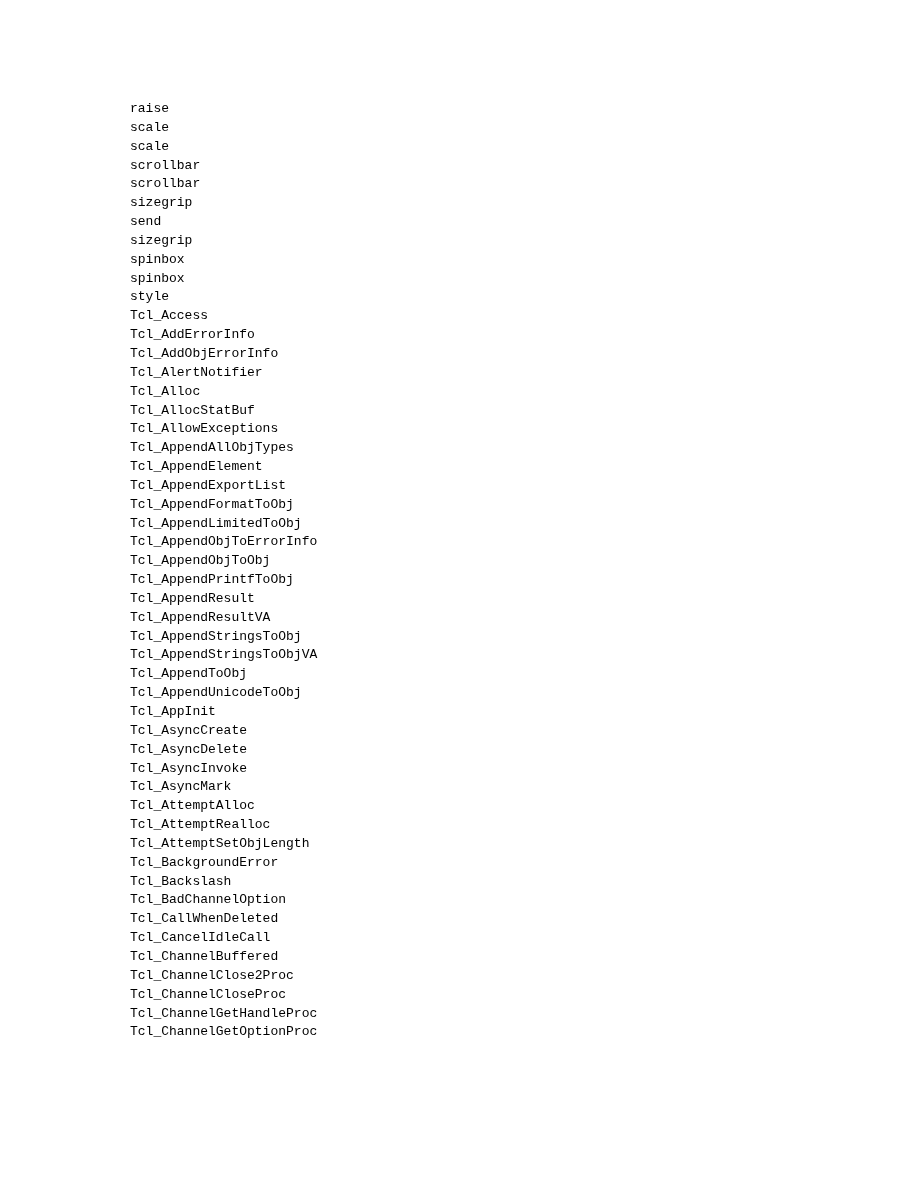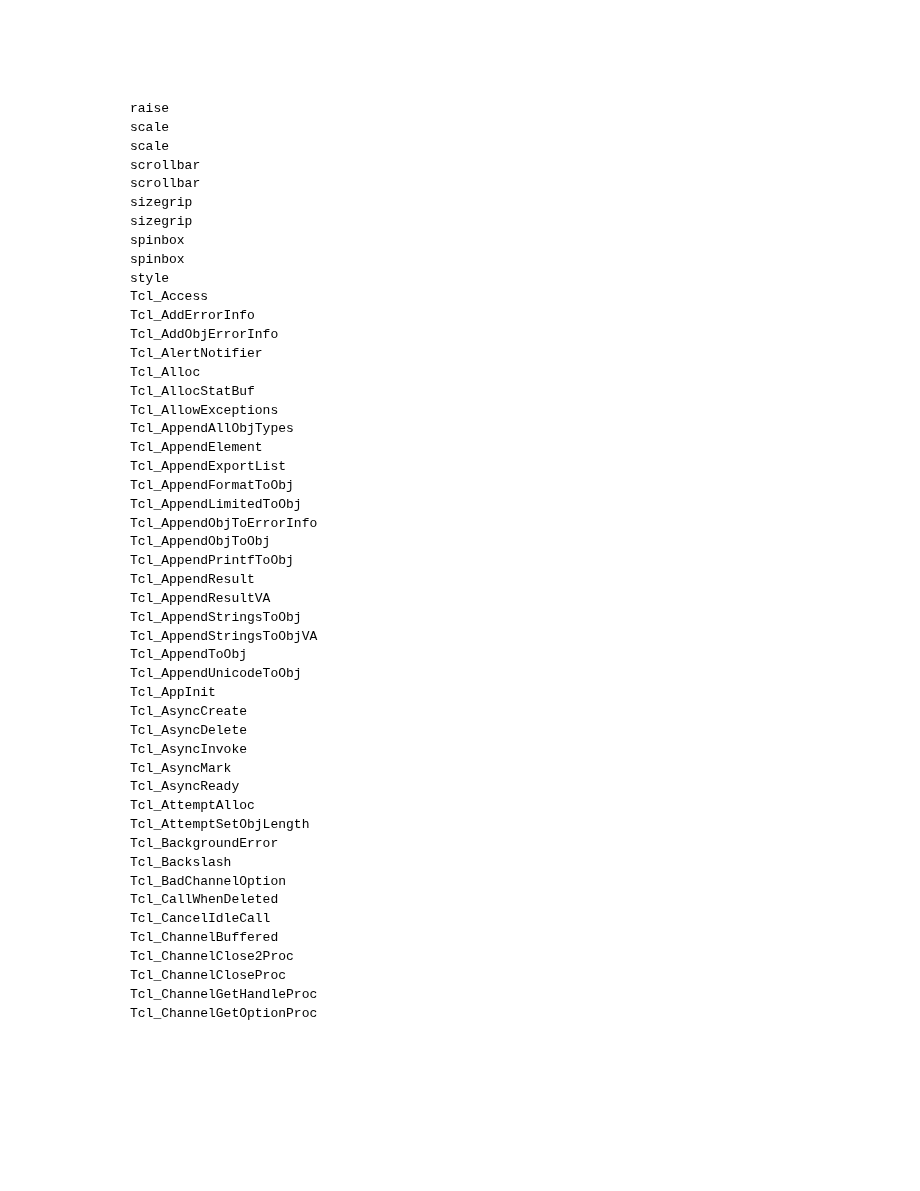--- a/index.html
+++ b/index.html
@@ -26,20 +26,21 @@
 </head>
 <body>
 
 <div class="content-list">
 <div class="list-item">raise</div>
     <div class="list-item">scale</div>
     <div class="list-item">scale</div>
     <div class="list-item">scrollbar</div>
     <div class="list-item">scrollbar</div>
     <div class="list-item">sizegrip</div>
+    <div class="list-item">send</div>
     <div class="list-item">sizegrip</div>
     <div class="list-item">spinbox</div>
     <div class="list-item">spinbox</div>
     <div class="list-item">style</div>
     <div class="list-item">Tcl_Access</div>
     <div class="list-item">Tcl_AddErrorInfo</div>
     <div class="list-item">Tcl_AddObjErrorInfo</div>
     <div class="list-item">Tcl_AlertNotifier</div>
     <div class="list-item">Tcl_Alloc</div>
     <div class="list-item">Tcl_AllocStatBuf</div>
@@ -56,22 +57,22 @@
     <div class="list-item">Tcl_AppendResultVA</div>
     <div class="list-item">Tcl_AppendStringsToObj</div>
     <div class="list-item">Tcl_AppendStringsToObjVA</div>
     <div class="list-item">Tcl_AppendToObj</div>
     <div class="list-item">Tcl_AppendUnicodeToObj</div>
     <div class="list-item">Tcl_AppInit</div>
     <div class="list-item">Tcl_AsyncCreate</div>
     <div class="list-item">Tcl_AsyncDelete</div>
     <div class="list-item">Tcl_AsyncInvoke</div>
     <div class="list-item">Tcl_AsyncMark</div>
-    <div class="list-item">Tcl_AsyncReady</div>
     <div class="list-item">Tcl_AttemptAlloc</div>
+    <div class="list-item">Tcl_AttemptRealloc</div>
     <div class="list-item">Tcl_AttemptSetObjLength</div>
     <div class="list-item">Tcl_BackgroundError</div>
     <div class="list-item">Tcl_Backslash</div>
     <div class="list-item">Tcl_BadChannelOption</div>
     <div class="list-item">Tcl_CallWhenDeleted</div>
     <div class="list-item">Tcl_CancelIdleCall</div>
     <div class="list-item">Tcl_ChannelBuffered</div>
     <div class="list-item">Tcl_ChannelClose2Proc</div>
     <div class="list-item">Tcl_ChannelCloseProc</div>
     <div class="list-item">Tcl_ChannelGetHandleProc</div>

